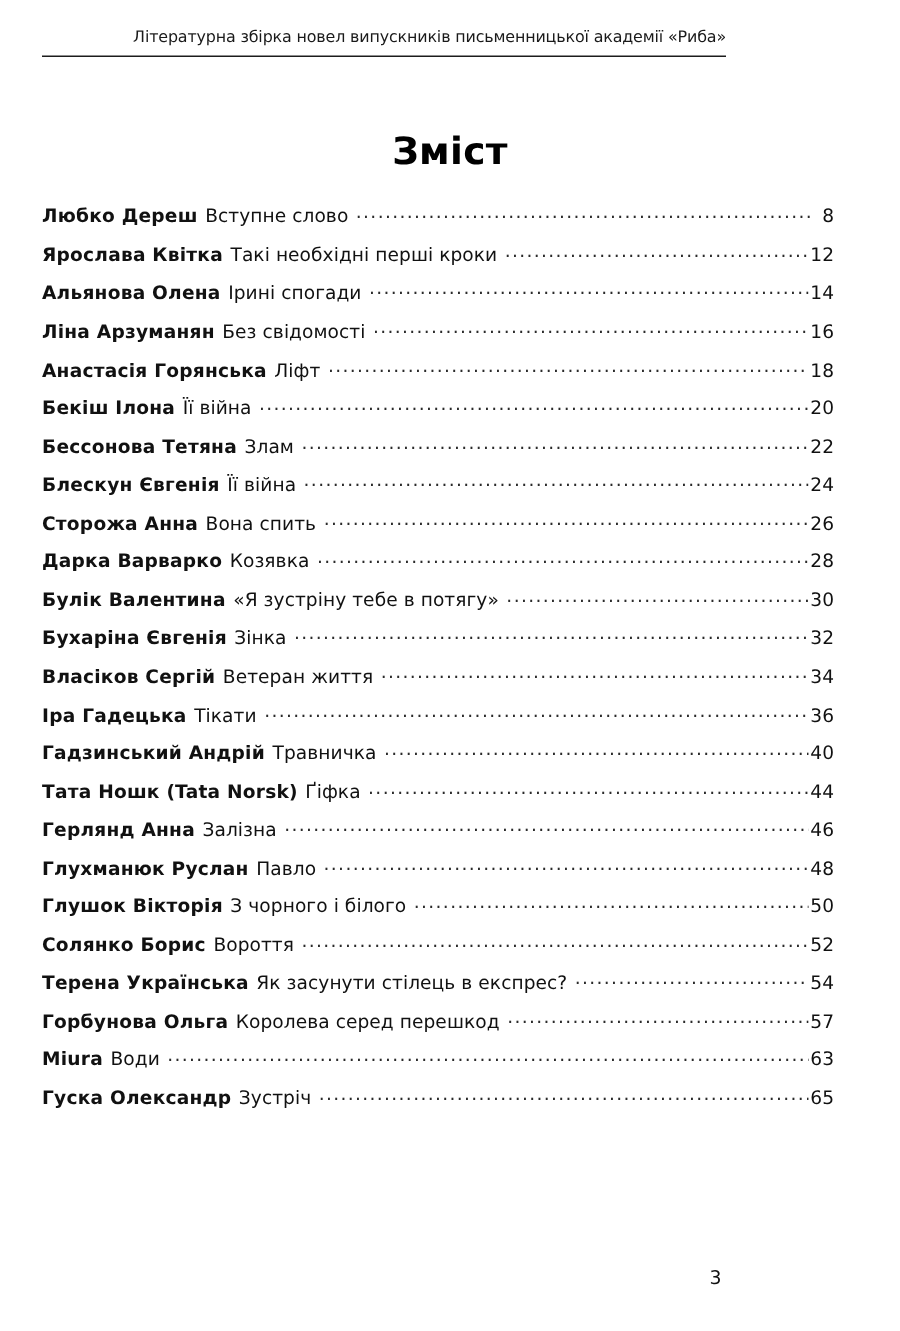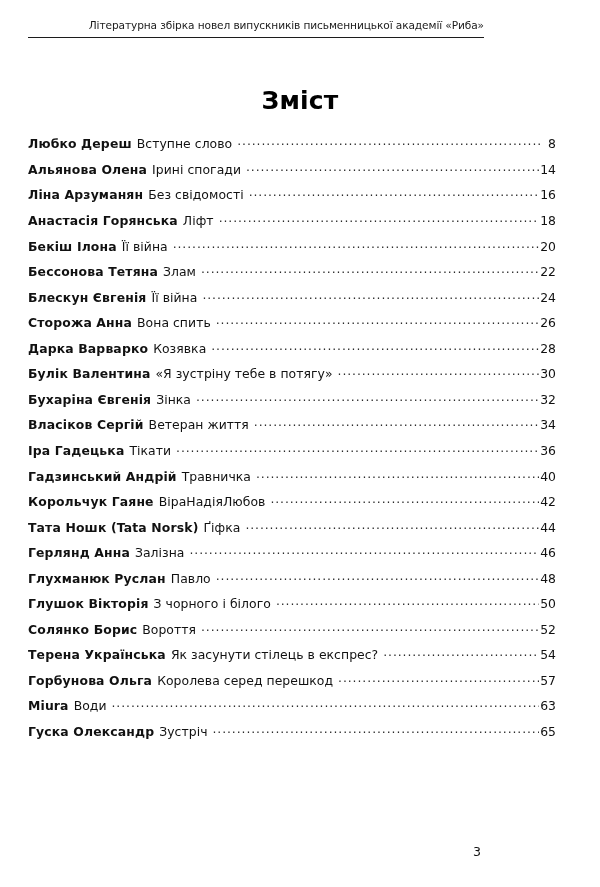--- a/index.html
+++ b/index.html
@@ -140,20 +140,26 @@
   <div class="toc-title">Зміст</div>
 
   <div class="toc-list">
       <div class="toc-entry">
         <span class="entry-author">Любко Дереш</span>
         <span class="entry-title">Вступне слово</span>
         <span class="entry-leader"></span>
         <span class="entry-page">8</span>
       </div>
       <div class="toc-entry">
+        <span class="entry-author">Ярослава Квітка</span>
+        <span class="entry-title">Такі необхідні перші кроки</span>
+        <span class="entry-leader"></span>
+        <span class="entry-page">12</span>
+      </div>
+      <div class="toc-entry">
         <span class="entry-author">Альянова Олена</span>
         <span class="entry-title">Ірині спогади</span>
         <span class="entry-leader"></span>
         <span class="entry-page">14</span>
       </div>
       <div class="toc-entry">
         <span class="entry-author">Ліна Арзуманян</span>
         <span class="entry-title">Без свідомості</span>
         <span class="entry-leader"></span>
         <span class="entry-page">16</span>
@@ -218,26 +224,20 @@
         <span class="entry-leader"></span>
         <span class="entry-page">36</span>
       </div>
       <div class="toc-entry">
         <span class="entry-author">Гадзинський Андрій</span>
         <span class="entry-title">Травничка</span>
         <span class="entry-leader"></span>
         <span class="entry-page">40</span>
       </div>
       <div class="toc-entry">
-        <span class="entry-author">Корольчук Гаяне</span>
-        <span class="entry-title">ВіраНадіяЛюбов</span>
-        <span class="entry-leader"></span>
-        <span class="entry-page">42</span>
-      </div>
-      <div class="toc-entry">
         <span class="entry-author">Тата Ношк (Tata Norsk)</span>
         <span class="entry-title">Ґіфка</span>
         <span class="entry-leader"></span>
         <span class="entry-page">44</span>
       </div>
       <div class="toc-entry">
         <span class="entry-author">Герлянд Анна</span>
         <span class="entry-title">Залізна</span>
         <span class="entry-leader"></span>
         <span class="entry-page">46</span>

